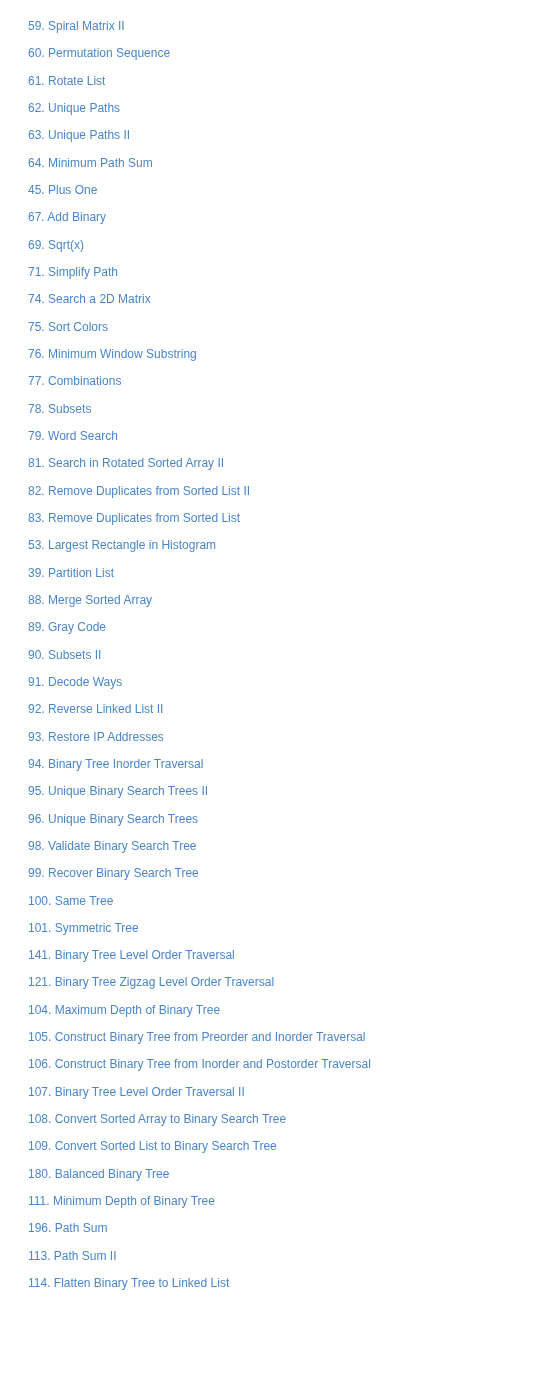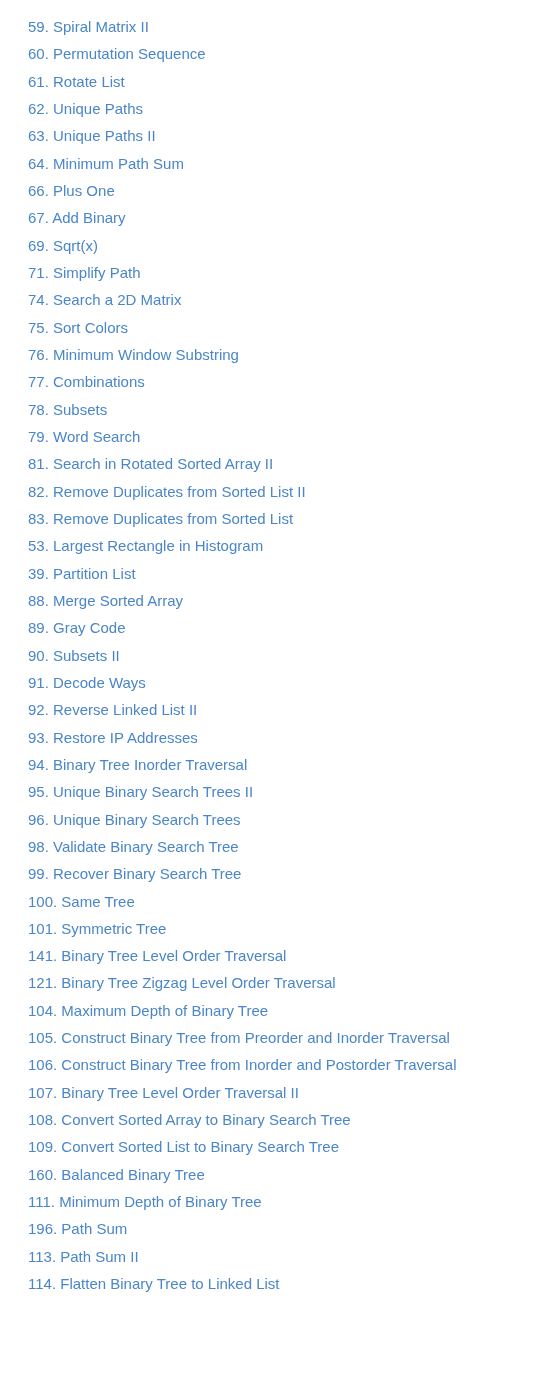--- a/index.html
+++ b/index.html
@@ -20,21 +20,21 @@
     margin: 0;
     padding: 0;
     padding-top: 13px;
     padding-left: 28px;
     width: 547px;
     box-sizing: border-box;
     overflow: hidden;
   }
   #problem-list li.problem-item {
     display: block;
-    font-size: 15px;
+    font-size: 12px;
     line-height: 27.33px;
     height: 27.33px;
     color: #4a86c8;
     white-space: nowrap;
     overflow: visible;
     letter-spacing: 0.0px;
     font-weight: 400;
   }
   #problem-list li.problem-item .problem-link {
     color: #4a86c8;
@@ -46,21 +46,21 @@
 </head>
 <body>
 
 <ul id="problem-list">
     <li class="problem-item"><span class="problem-link">59. Spiral Matrix II</span></li>
     <li class="problem-item"><span class="problem-link">60. Permutation Sequence</span></li>
     <li class="problem-item"><span class="problem-link">61. Rotate List</span></li>
     <li class="problem-item"><span class="problem-link">62. Unique Paths</span></li>
     <li class="problem-item"><span class="problem-link">63. Unique Paths II</span></li>
     <li class="problem-item"><span class="problem-link">64. Minimum Path Sum</span></li>
-    <li class="problem-item"><span class="problem-link">66. Plus One</span></li>
+    <li class="problem-item"><span class="problem-link">45. Plus One</span></li>
     <li class="problem-item"><span class="problem-link">67. Add Binary</span></li>
     <li class="problem-item"><span class="problem-link">69. Sqrt(x)</span></li>
     <li class="problem-item"><span class="problem-link">71. Simplify Path</span></li>
     <li class="problem-item"><span class="problem-link">74. Search a 2D Matrix</span></li>
     <li class="problem-item"><span class="problem-link">75. Sort Colors</span></li>
     <li class="problem-item"><span class="problem-link">76. Minimum Window Substring</span></li>
     <li class="problem-item"><span class="problem-link">77. Combinations</span></li>
     <li class="problem-item"><span class="problem-link">78. Subsets</span></li>
     <li class="problem-item"><span class="problem-link">79. Word Search</span></li>
     <li class="problem-item"><span class="problem-link">81. Search in Rotated Sorted Array II</span></li>
@@ -82,18 +82,18 @@
     <li class="problem-item"><span class="problem-link">100. Same Tree</span></li>
     <li class="problem-item"><span class="problem-link">101. Symmetric Tree</span></li>
     <li class="problem-item"><span class="problem-link">141. Binary Tree Level Order Traversal</span></li>
     <li class="problem-item"><span class="problem-link">121. Binary Tree Zigzag Level Order Traversal</span></li>
     <li class="problem-item"><span class="problem-link">104. Maximum Depth of Binary Tree</span></li>
     <li class="problem-item"><span class="problem-link">105. Construct Binary Tree from Preorder and Inorder Traversal</span></li>
     <li class="problem-item"><span class="problem-link">106. Construct Binary Tree from Inorder and Postorder Traversal</span></li>
     <li class="problem-item"><span class="problem-link">107. Binary Tree Level Order Traversal II</span></li>
     <li class="problem-item"><span class="problem-link">108. Convert Sorted Array to Binary Search Tree</span></li>
     <li class="problem-item"><span class="problem-link">109. Convert Sorted List to Binary Search Tree</span></li>
-    <li class="problem-item"><span class="problem-link">160. Balanced Binary Tree</span></li>
+    <li class="problem-item"><span class="problem-link">180. Balanced Binary Tree</span></li>
     <li class="problem-item"><span class="problem-link">111. Minimum Depth of Binary Tree</span></li>
     <li class="problem-item"><span class="problem-link">196. Path Sum</span></li>
     <li class="problem-item"><span class="problem-link">113. Path Sum II</span></li>
     <li class="problem-item"><span class="problem-link">114. Flatten Binary Tree to Linked List</span></li>
   </ul>
 
 </body></html>

